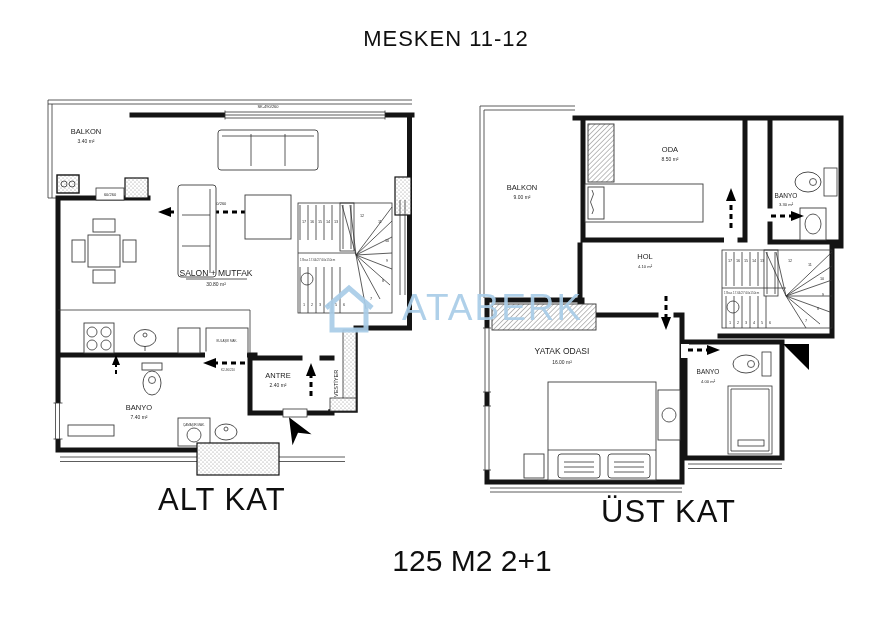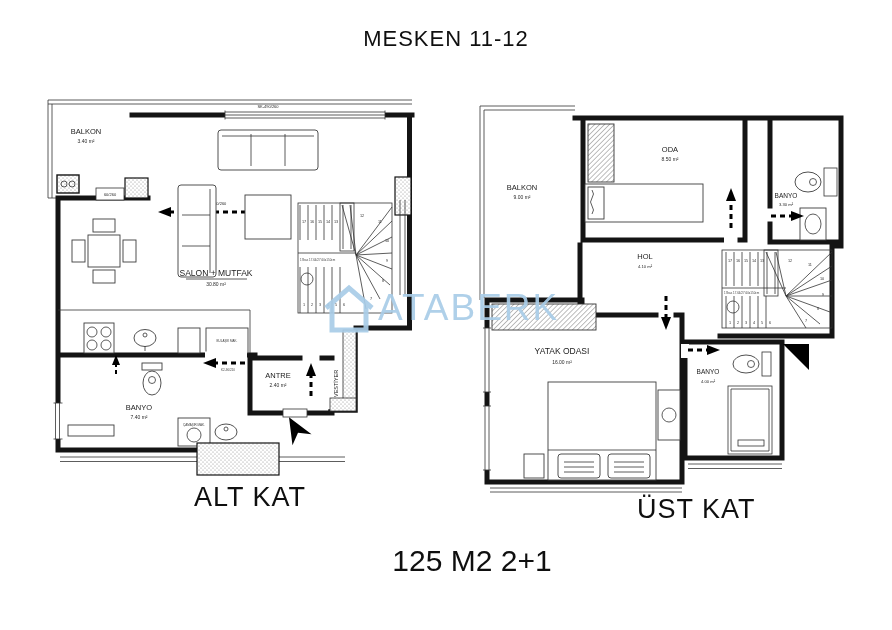--- a/index.html
+++ b/index.html
@@ -1,23 +1,23 @@
 <!DOCTYPE html>
 <html><head>
 <meta charset="utf-8">
 <style>
   html,body{margin:0;padding:0;background:#fff;}
   body{width:892px;height:630px;position:relative;font-family:"Liberation Sans",sans-serif;overflow:hidden;}
   .abs{position:absolute;}
   .title{top:26px;left:0;width:100%;text-align:center;font-size:22px;color:#0f0f0f;letter-spacing:1px;}
-  .floor-label{font-size:27px;color:#0f0f0f;letter-spacing:1px;margin-left:36px;}
+  .floor-label{font-size:31px;color:#0f0f0f;letter-spacing:1px;}
   .alt-label{left:158px;top:482px;}
   .ust-label{left:601px;top:494px;}
   .area-label{top:544px;left:0;width:100%;text-align:center;font-size:30px;color:#0f0f0f;transform:translateX(26px);}
-  .watermark{left:320px;top:280px;display:flex;align-items:center;gap:0;color:#a9cde8;font-size:37px;letter-spacing:2px;opacity:.92;pointer-events:none;}
+  .watermark{left:320px;top:280px;display:flex;align-items:center;gap:24px;color:#a9cde8;font-size:37px;letter-spacing:2px;opacity:.92;pointer-events:none;}
   svg.plan{position:absolute;}
   svg text{font-family:"Liberation Sans",sans-serif;fill:#1a1a1a;}
   .wall{stroke:#141414;stroke-width:5;fill:none;stroke-linecap:square;}
   .wall3{stroke:#141414;stroke-width:3.5;fill:none;stroke-linecap:square;}
   .thin{stroke:#333;stroke-width:.8;fill:none;}
   .furn{stroke:#3d3d3d;stroke-width:.9;fill:#fff;}
   .arr{stroke:#000;stroke-width:3;stroke-dasharray:5 4;fill:none;}
   .arrs{stroke:#000;stroke-width:2;stroke-dasharray:4 3;fill:none;}
   .head{fill:#000;stroke:none;}
   .rname{font-size:7.5px;}

